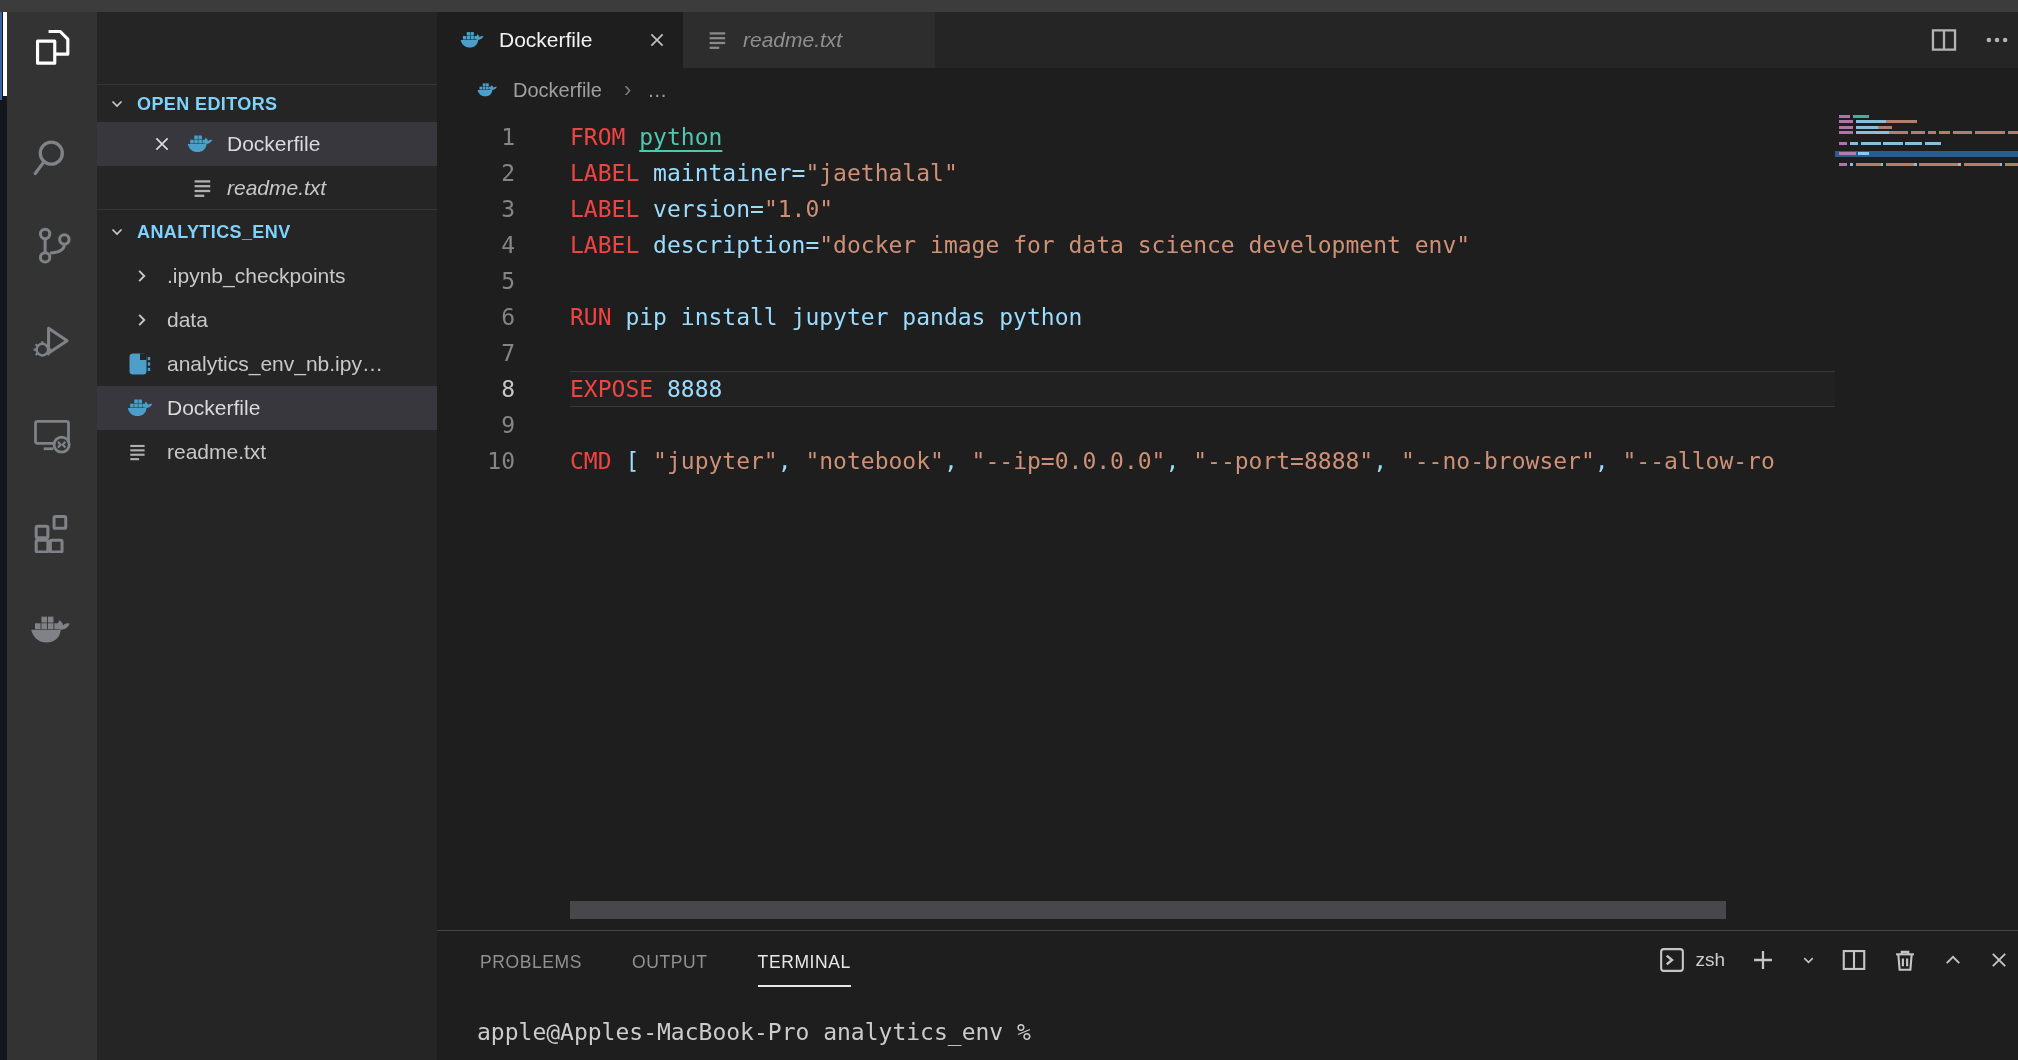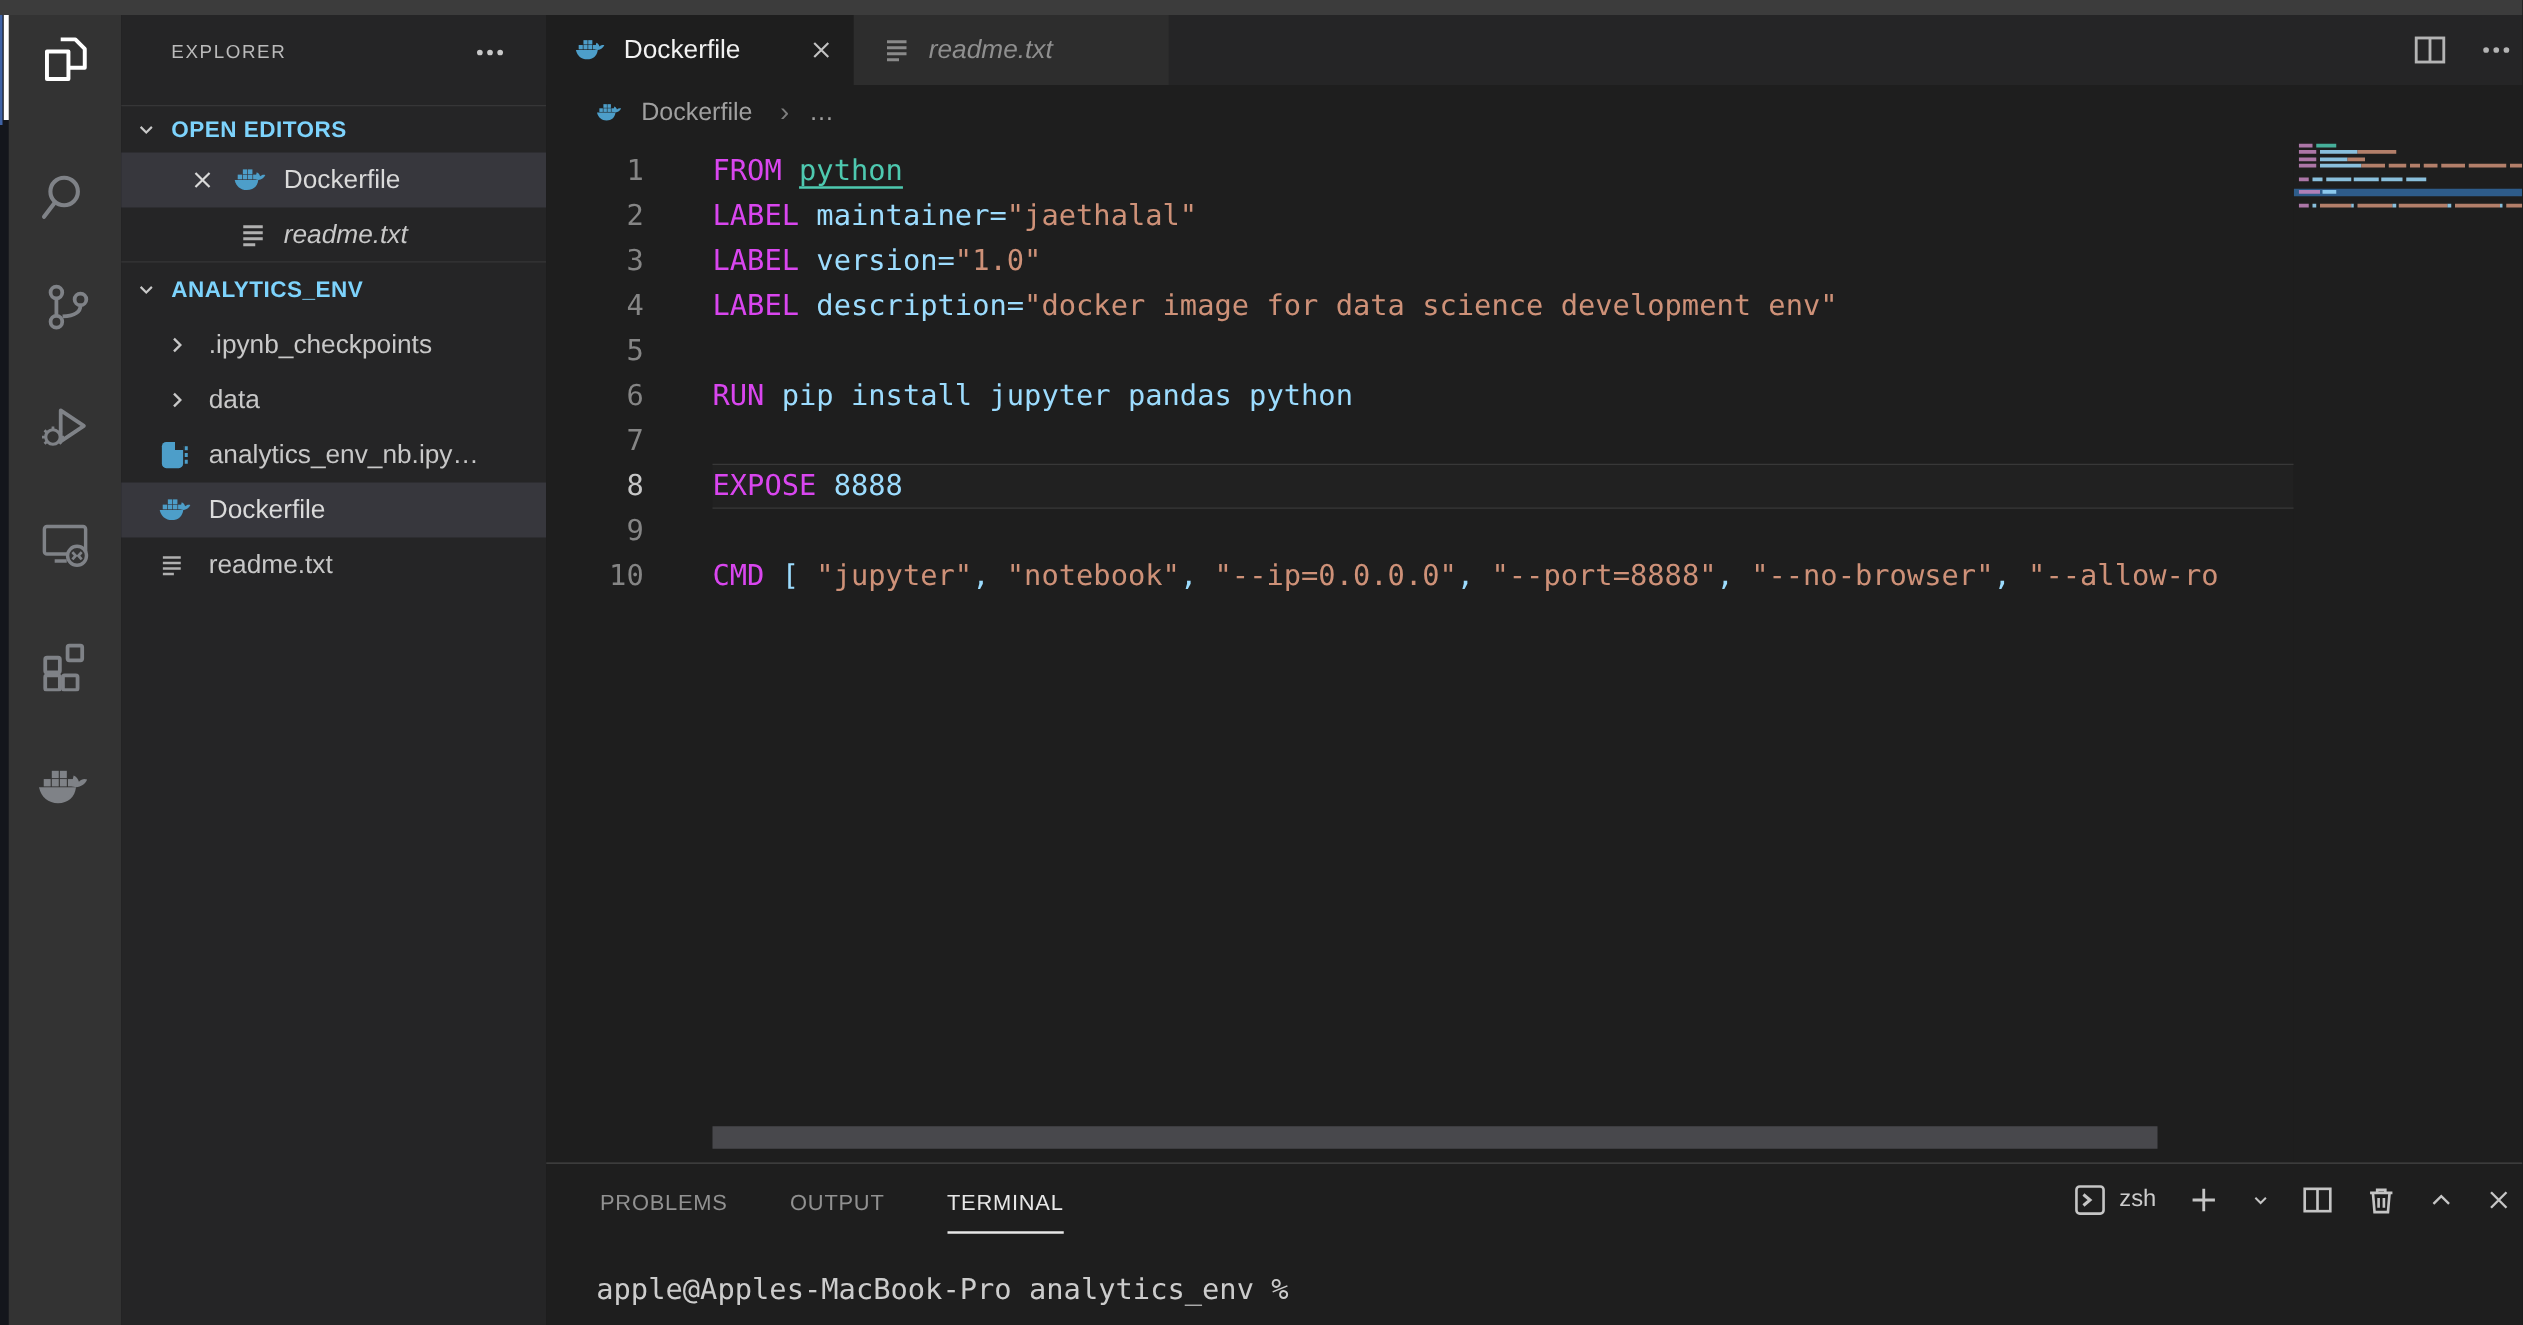--- a/index.html
+++ b/index.html
@@ -58,21 +58,21 @@
   .bc-sep { font-size: 22px; color: #7d7d7d; margin-left: 22px; }
   .bc-more { font-size: 20px; color: #a0a0a0; margin-left: 16px; letter-spacing: 2px; }
 
   .editor { position: absolute; left: 0; top: 100px; width: 1581px; height: 818px; background: #1e1e1e; overflow: hidden; }
   .code-region { position: absolute; left: 0; top: 0; width: 1398px; padding-top: 7px; }
   .code-line { position: relative; height: 36px; display: flex; }
   .ln { width: 78px; text-align: right; color: #858585; font-family: "DejaVu Sans Mono", monospace; font-size: 23px; line-height: 36px; }
   .code-line.current .ln { color: #c6c6c6; }
   .lt { margin-left: 55px; font-family: "DejaVu Sans Mono", monospace; font-size: 23px; line-height: 36px; white-space: pre; position: relative; z-index: 1; }
   .cl-highlight { position: absolute; left: 133px; right: 0; top: 0; bottom: 0; background: #212121; border-top: 1px solid #383838; border-bottom: 1px solid #383838; }
-  .tok-k { color: #d946ef; } .tok-v { color: #9CDCFE; } .tok-s { color: #CE9178; }
+  .tok-k { color: #ef4444; } .tok-v { color: #9CDCFE; } .tok-s { color: #CE9178; }
   .tok-p { color: #d4d4d4; }
   .tok-l { color: #4EC9B0; text-decoration: underline; text-underline-offset: 5px; }
 
   .minimap { position: absolute; right: 0; top: 0; width: 183px; height: 818px; background: #1e1e1e; overflow: hidden; cursor: pointer; }
   .mm-lines { position: absolute; left: 4px; top: 2px; right: 0; }
   .mm-line { height: 5.3px; display: flex; align-items: center; overflow: hidden; }
   .mm-bar { flex: none; height: 3px; opacity: 0.85; }
   .mm-highlight { position: absolute; left: 0; right: 0; height: 5.6px; background: #2e5c8a; }
 
   .hscrollbar { position: absolute; left: 0; bottom: 11px; width: 1398px; height: 18px; }
@@ -137,28 +137,20 @@
             <rect x="12.2" y="6.4" width="3.8" height="4"></rect>
             <rect x="16.6" y="6.4" width="3.8" height="4"></rect>
             <rect x="7.8" y="1.9" width="3.8" height="4"></rect>
             <rect x="12.2" y="1.9" width="3.8" height="4"></rect>
             <path d="M0.8 10.9 H21 C20.4 16.4 16.6 19.6 11.2 19.6 C5.9 19.6 2 16.3 0.8 10.9 Z"></path>
             <path d="M21 10.9 C23.8 10.7 25.9 9.3 27.1 6.7 C25.5 6.1 23.9 6.5 22.6 7.8 C22.2 6.2 21.2 5 19.7 4.4 L18.4 10.2 Z"></path>
           </svg></span></div>
     </nav>
 
   <aside class="sidebar">
-    <div class="sb-title-row">
-      <span class="sb-title">EXPLORER</span>
-      <span class="sb-more" id="sb-more"><span class="icon"><svg viewBox="0 0 16 16" fill="currentColor" width="26" height="26">
-              <circle cx="3" cy="8" r="1.4"></circle>
-              <circle cx="8" cy="8" r="1.4"></circle>
-              <circle cx="13" cy="8" r="1.4"></circle>
-            </svg></span></span>
-    </div>
     <section class="sb-section sec-oe">
       <div class="sb-section-header">
         <span class="sec-chevron" id="oe-chevron"><span class="icon"><svg viewBox="0 0 16 16" fill="none" stroke="currentColor" stroke-width="1.7" width="16" height="16">
                 <path d="M3.5 5.5 L8 10 L12.5 5.5"></path>
               </svg></span></span>
         <span class="sec-label">OPEN EDITORS</span>
       </div>
       <div id="oe-rows">
           <div class="sb-row selected" style="top: 37px;">
             <span class="icon abs" style="left: 55px;">

